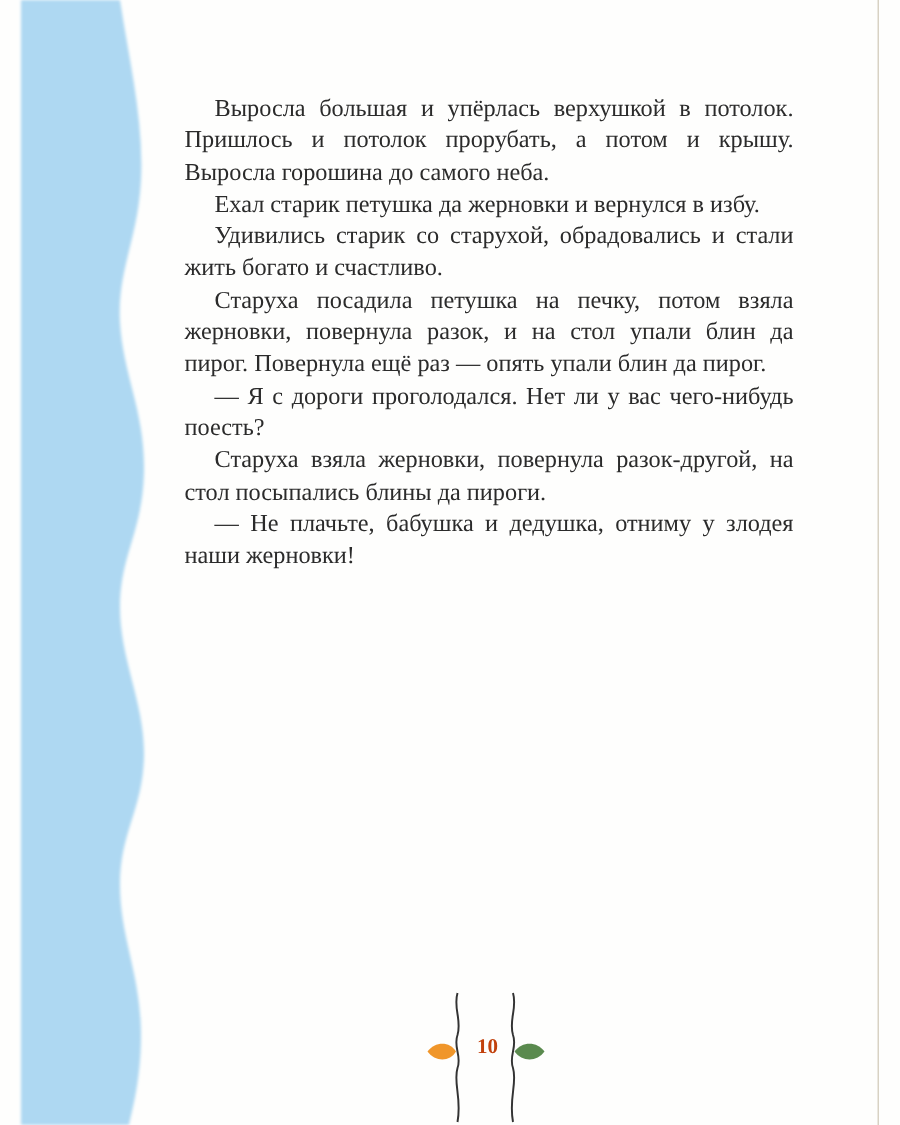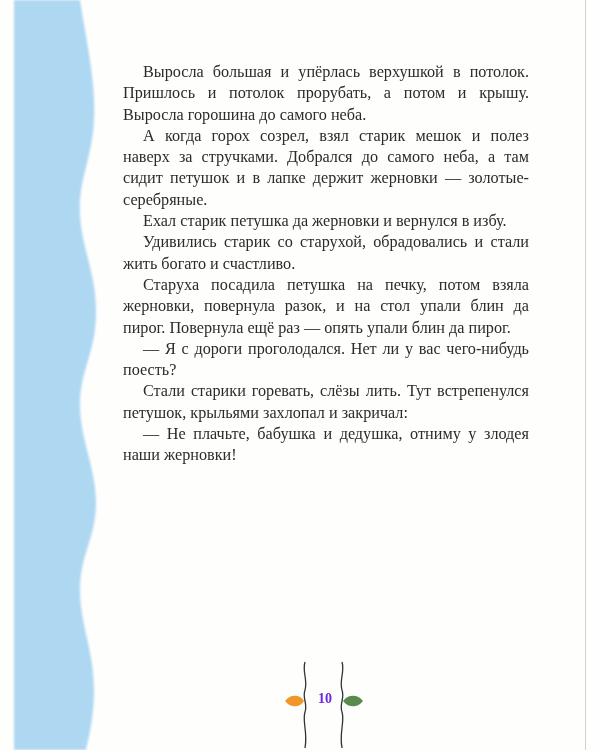--- a/index.html
+++ b/index.html
@@ -75,21 +75,21 @@
     }
     .page-number {
       position: absolute;
       left: 30px;
       top: 31px;
       width: 30px;
       text-align: center;
       font-family: "Liberation Serif", serif;
       font-weight: bold;
       font-size: 14px;
-      color: #6d28d9;
+      color: #c2410c;
     }
   </style>
 </head>
 <body>
 
 <div class="page">
 
   <svg class="side-band" width="110" height="750" viewBox="0 0 110 750">
     <defs>
       <filter id="soft" x="-10%" y="-5%" width="130%" height="110%">
@@ -107,26 +107,25 @@
          C 94 720, 88 740, 86 750
          L14 750 Z"></path>
   </svg>
 
   <div class="right-edge"></div>
 
   <div class="ghost-header"></div>
 
   <div class="text-block">
     <p>Выросла большая и упёрлась верхушкой в потолок. Пришлось и потолок прорубать, а потом и крышу. Выросла горошина до самого неба.</p>
-    <p>А когда горох созрел, взял старик мешок и полез наверх за стручками. Добрался до самого неба, а там сидит петушок и в лапке держит жерновки — золотые-серебряные.</p>
     <p>Ехал старик петушка да жерновки и вернулся в избу.</p>
     <p>Удивились старик со старухой, обрадовались и стали жить богато и счастливо.</p>
     <p>Старуха посадила петушка на печку, потом взяла жерновки, повернула разок, и на стол упали блин да пирог. Повернула ещё раз — опять упали блин да пирог.</p>
     <p>— Я с дороги проголодался. Нет ли у вас чего-нибудь поесть?</p>
-    <p>Стали старики горевать, слёзы лить. Тут встрепенулся петушок, крыльями захлопал и закричал:</p>
+    <p>Старуха взяла жерновки, повернула разок-другой, на стол посыпались блины да пироги.</p>
     <p>— Не плачьте, бабушка и дедушка, отниму у злодея наши жерновки!</p>
   </div>
 
   <div class="folio">
     <svg width="90" height="90" viewBox="0 0 90 90">
 
       <path d="M25 2 C 22 12, 28 20, 25 30 C 22 38, 28 44, 25 52 C 22 62, 28 72, 25 88" fill="none" stroke="#333333" stroke-width="1.3"></path>
 
       <path d="M62 2 C 65 12, 59 20, 62 30 C 65 38, 59 44, 62 52 C 65 62, 59 72, 62 88" fill="none" stroke="#333333" stroke-width="1.3"></path>
 

